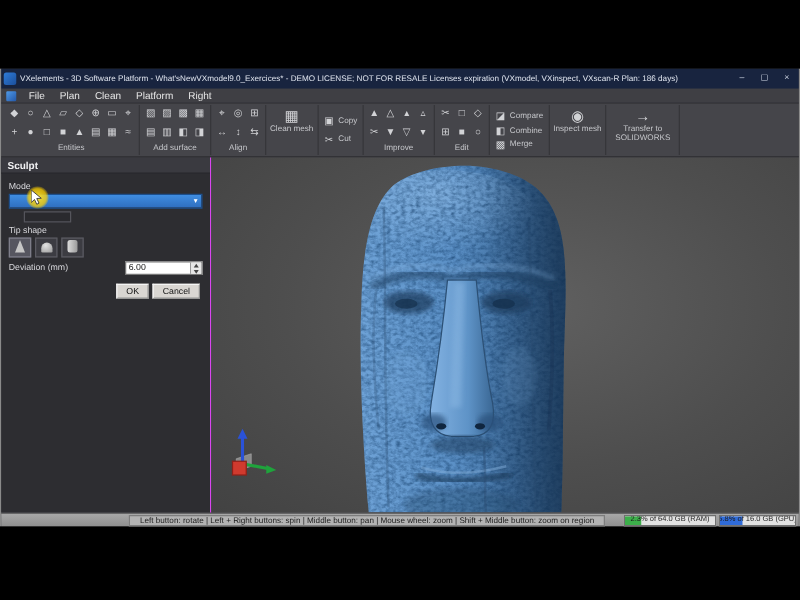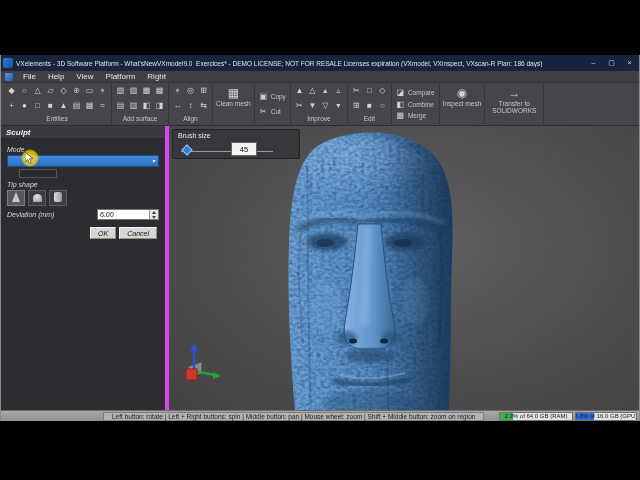--- a/index.html
+++ b/index.html
@@ -45,22 +45,22 @@
   .tstack { display:flex; flex-direction:column; justify-content:space-evenly;
     padding:1px 4px; border-right:1px solid #36363a; }
   .stack-item { display:flex; align-items:center; gap:3px; }
   .stack-icon { font-size:8px; width:9px; color:#d2d3d6; text-align:center; }
   .stack-label { font-size:6.5px; color:#c6c7cb; white-space:nowrap; }
 
   
   .main { display:flex; height:284px; }
 
   
-  .left-panel { width:168px; background:#2d2d31; border-right:4px solid #d946ef;
-    position:relative; color:#e3e3e5;font-style:italic; }
+  .left-panel { width:168px; background:#2d2d31; border-right:1px solid #d946ef;
+    position:relative; color:#e3e3e5; }
   .panel-header { height:13px; background:#3a3a40; border-bottom:1px solid #26262a;
     display:flex; align-items:center; padding-left:5px; font-size:8px; font-weight:bold;
     color:#f0f0f2; }
   .panel-body { padding:4px 4px; }
   .field-label { font-size:7px; color:#d8d8dc; margin:3px 0 2px 2px; }
   .dropdown { height:12px; margin:0 2px; background:linear-gradient(#3f8de0,#2f6fc0);
     border:1px solid #1d4f8c; display:flex; align-items:center; justify-content:flex-end;
     padding-right:3px; }
   .dropdown-arrow { color:#fff; font-size:6px; line-height:6px; }
   .droplist { width:38px; height:9px; background:#2a2a2e; border:1px solid #55555c;
@@ -138,22 +138,22 @@
       <div class="app-icon"></div>
       <div class="title-text">VXelements - 3D Software Platform - What'sNewVXmodel9.0_Exercices* - DEMO LICENSE; NOT FOR RESALE Licenses expiration (VXmodel, VXinspect, VXscan-R Plan: 186 days)</div>
       <div class="win-btn">–</div>
       <div class="win-btn">▢</div>
       <div class="win-btn">×</div>
     </div>
 
     <div class="menubar">
       <div class="vx-icon"></div>
       <div class="menu-item">File</div>
-      <div class="menu-item">Help</div>
-      <div class="menu-item">View</div>
+      <div class="menu-item">Plan</div>
+      <div class="menu-item">Clean</div>
       <div class="menu-item">Platform</div>
       <div class="menu-item">Right</div>
     </div>
 
     <div class="toolbar">
       <div class="tgroup">
         <div class="ticon-row">
             <span class="ticon">◆</span>
             <span class="ticon">○</span>
             <span class="ticon">△</span>
@@ -377,26 +377,20 @@
             <path d="M186 52 C190 130 188 210 192 282" fill="none" stroke="#27486d" stroke-width="2" opacity="0.3"></path>
             <path d="M150 232 C152 252 150 268 152 284" fill="none" stroke="#27486d" stroke-width="2" opacity="0.35"></path>
             <path d="M64 106 C60 140 62 180 66 218" fill="none" stroke="#27486d" stroke-width="2" opacity="0.25"></path>
             <path d="M203 106 C206 140 205 180 202 218" fill="none" stroke="#16304e" stroke-width="3" opacity="0.3"></path>
 
             <ellipse cx="88" cy="180" rx="18" ry="26" fill="#7fb0de" opacity="0.2" filter="url(#soft)"></ellipse>
             <ellipse cx="178" cy="175" rx="14" ry="24" fill="#7fb0de" opacity="0.15" filter="url(#soft)"></ellipse>
           </g>
         </svg>
 
-        <div class="brush-panel">
-          <div class="brush-title">Brush size</div>
-          <div class="slider-track"></div>
-          <div class="slider-marker"></div>
-          <div class="brush-value">45</div>
-        </div>
 
         <svg class="axis-widget" width="48" height="52" viewBox="0 0 48 52">
           <polygon points="14,26 26,22 26,32 14,36" fill="#8a8a8a" stroke="#a8a8a8" stroke-width="0.5"></polygon>
           <line x1="19" y1="30" x2="19" y2="8" stroke="#2a52d8" stroke-width="2.5"></line>
           <polygon points="19,2 15,10 23,10" fill="#2a52d8"></polygon>
           <line x1="19" y1="30" x2="40" y2="34" stroke="#1fa33c" stroke-width="2.5"></line>
           <polygon points="46,35 38,31 38,38" fill="#1fa33c"></polygon>
           <rect x="11" y="28" width="11" height="11" fill="#d03a2e" stroke="#8f2018" stroke-width="1"></rect>
         </svg>
       </div>

